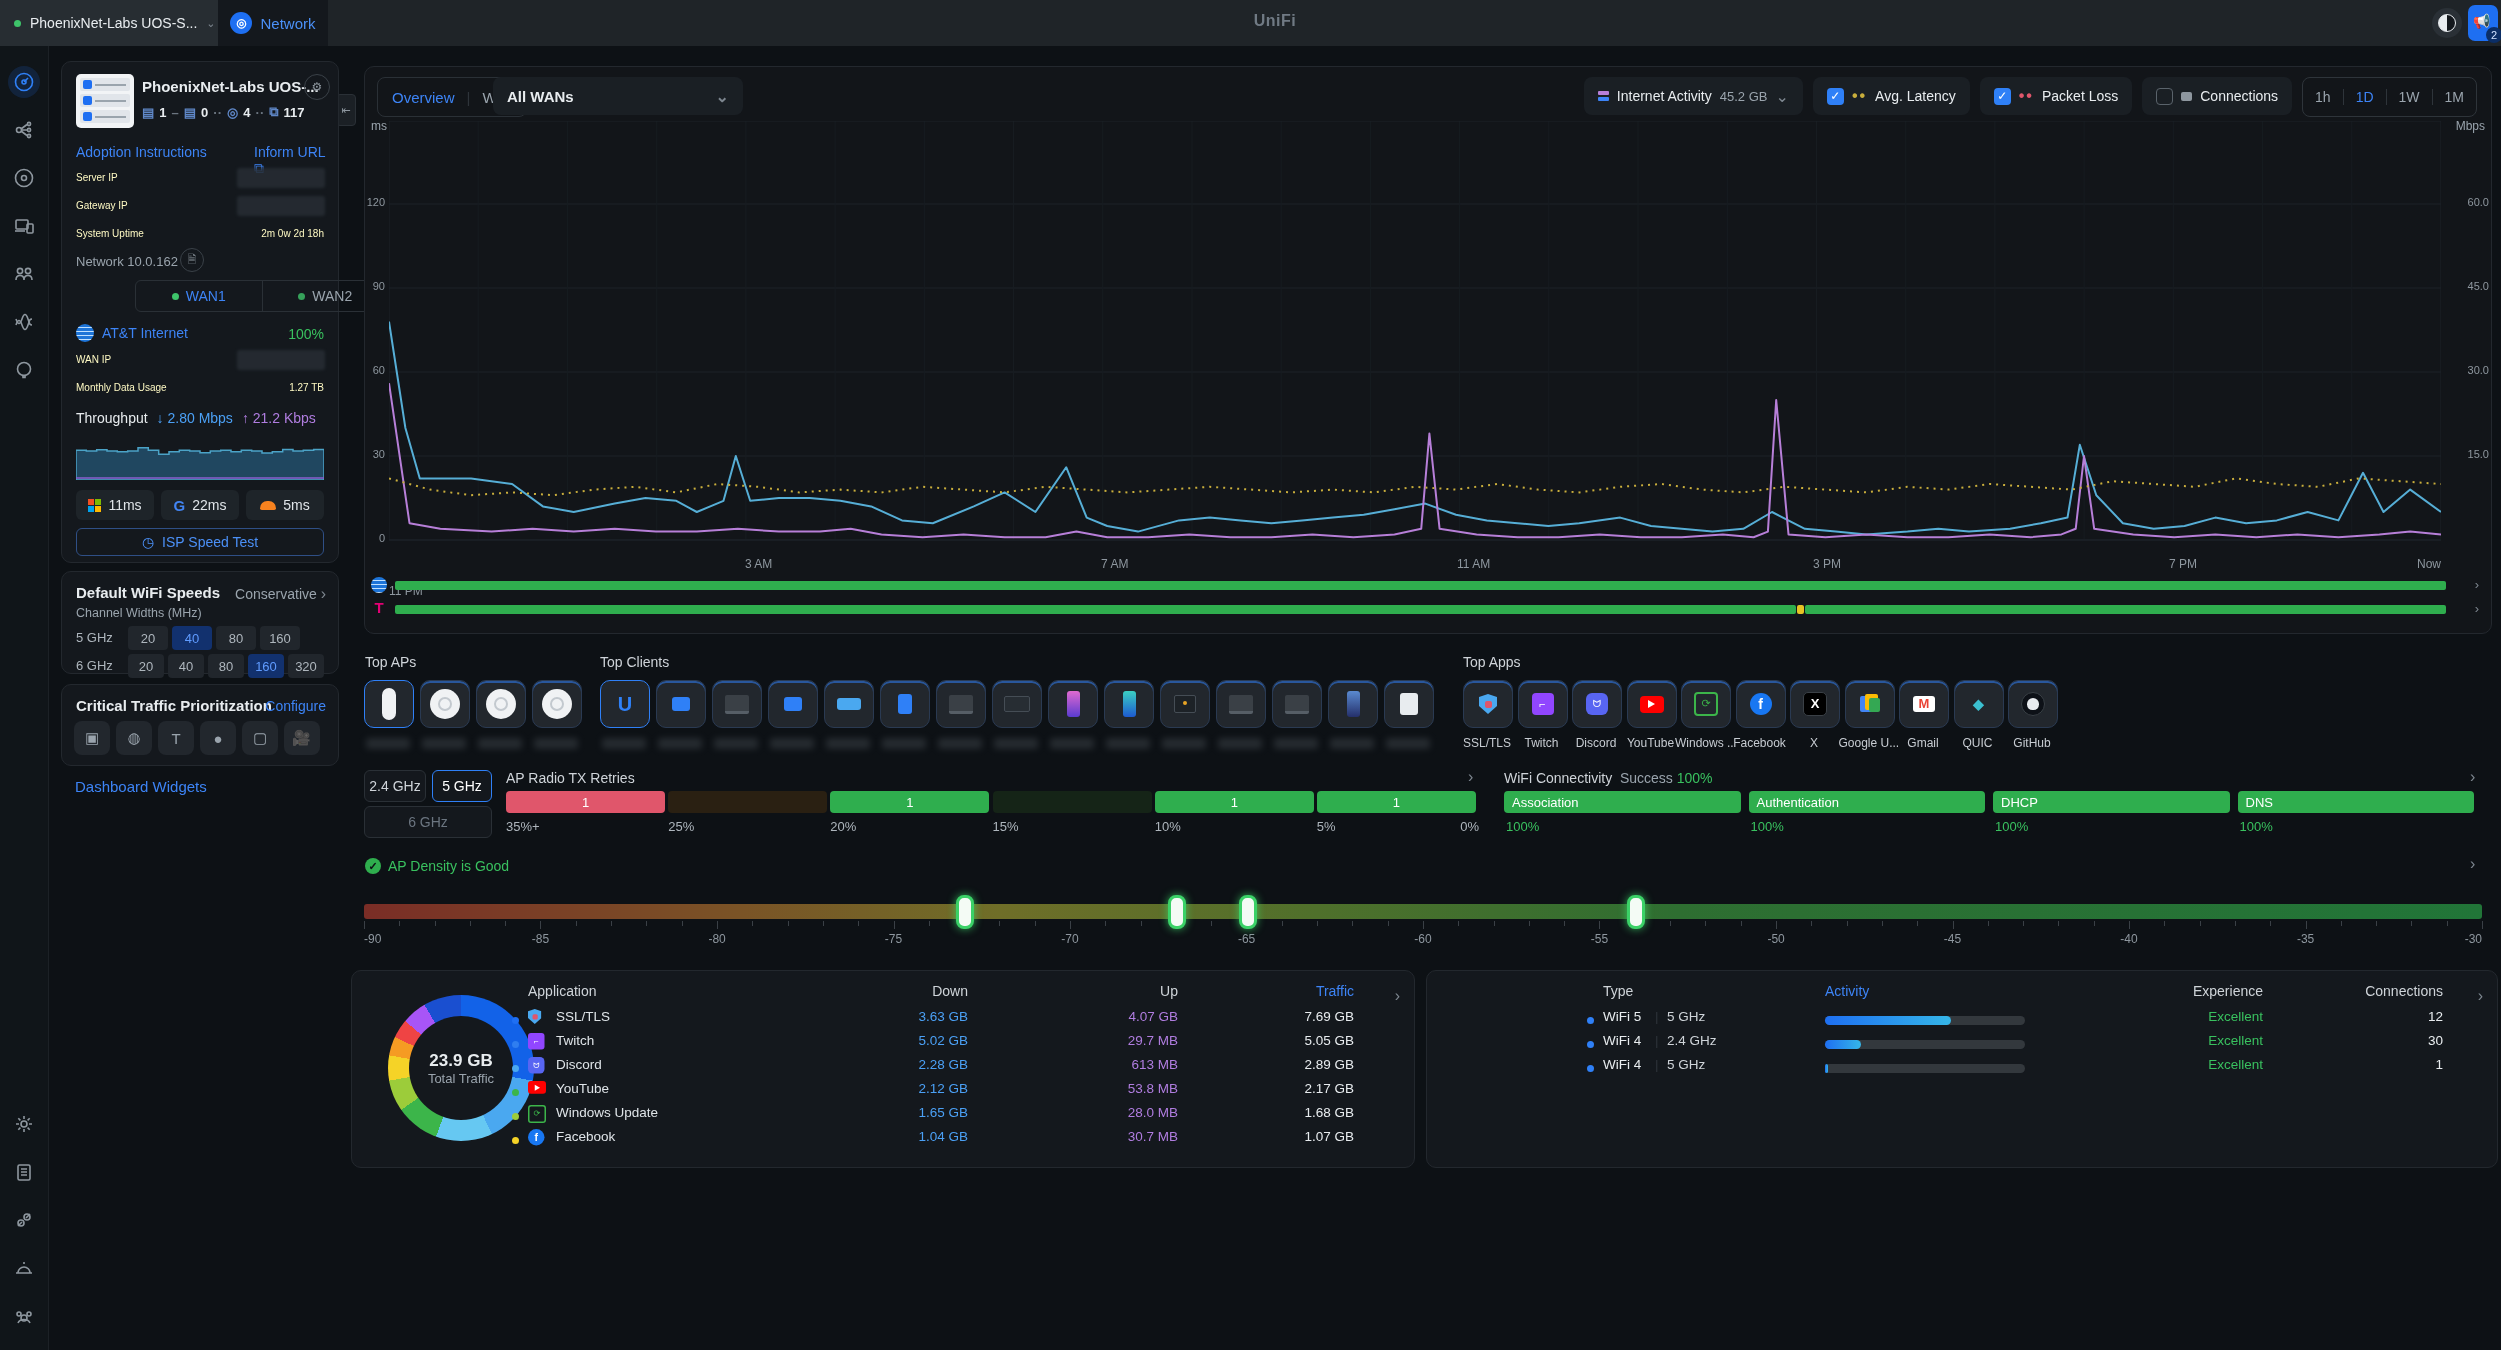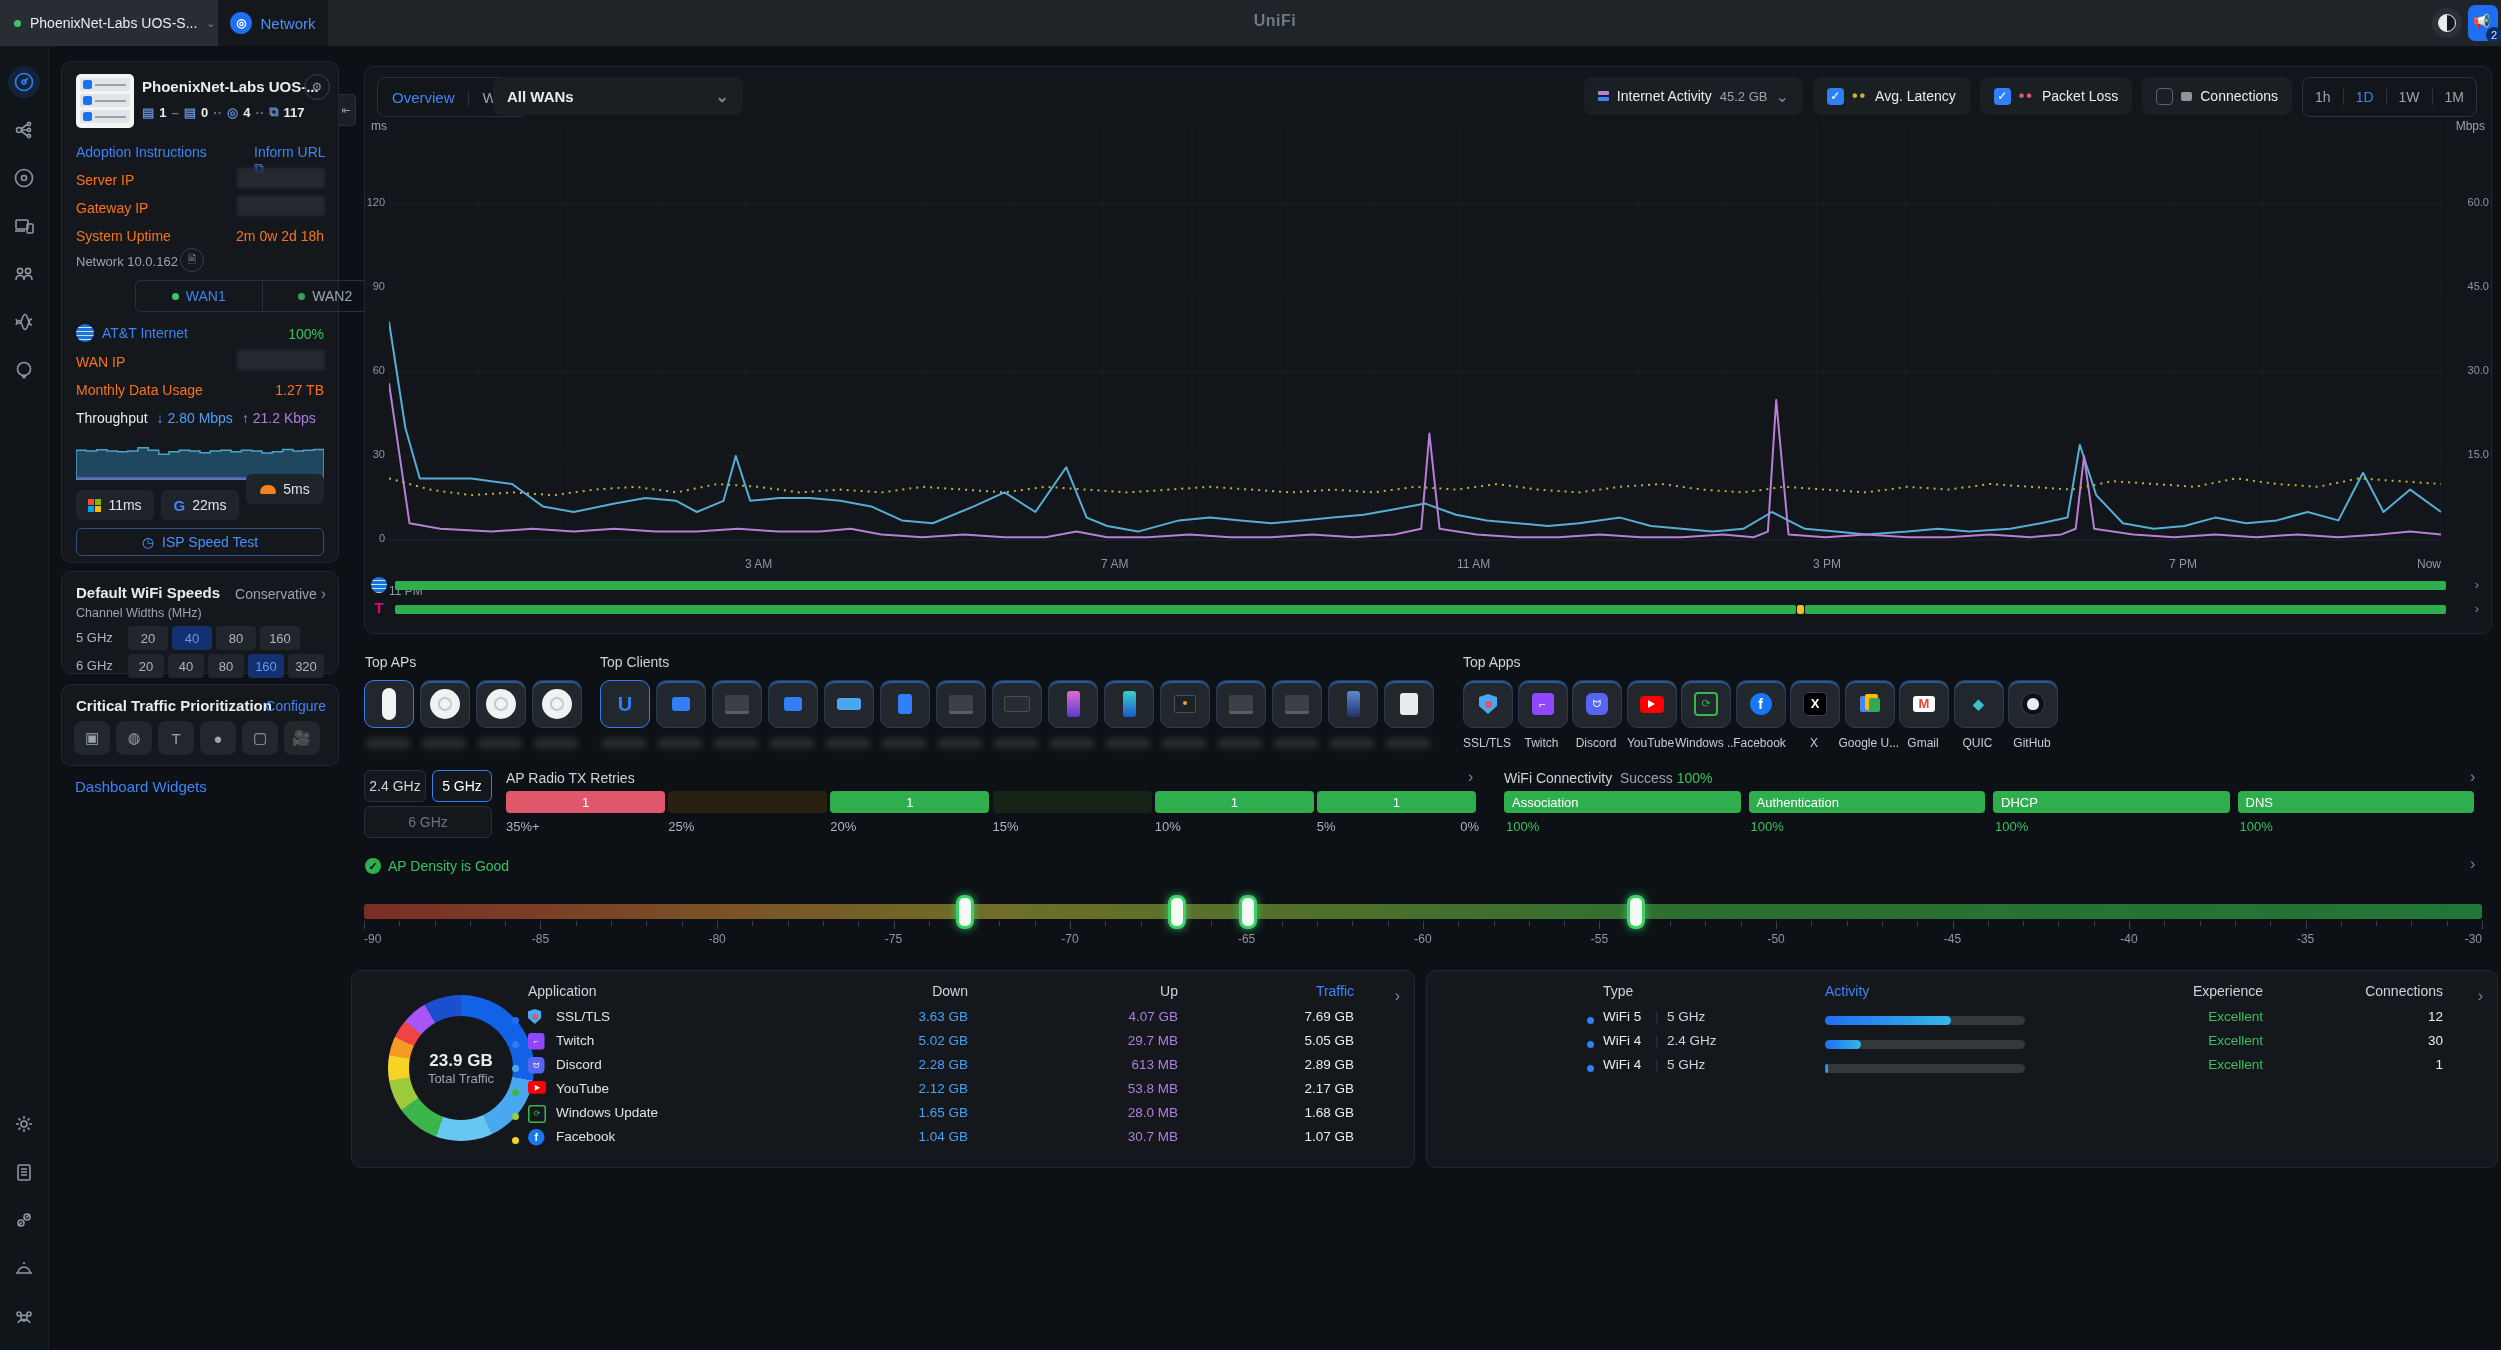--- a/index.html
+++ b/index.html
@@ -20,21 +20,21 @@
   #theme-toggle .half{width:18px;height:18px;border-radius:50%;background:linear-gradient(90deg,#e8ecef 50%,#14181d 50%);border:1.5px solid #e8ecef;box-sizing:border-box;}
   #ea-btn{position:absolute;left:2468px;top:5px;width:30px;height:36px;border-radius:7px;background:#1e6ff2;}
   #ea-badge{position:absolute;right:-4px;bottom:-2px;background:#0b2e66;color:#cfe1ff;font-size:11px;border-radius:50%;width:16px;height:16px;text-align:center;line-height:16px;}
   
   #rail{position:absolute;left:0;top:46px;width:48px;height:1304px;background:#101519;border-right:1px solid #1c2126;}
   .rail-ic{position:absolute;left:8px;width:32px;height:32px;display:flex;align-items:center;justify-content:center;border-radius:50%;}
   .rail-ic svg{stroke:#8e979f;fill:none;stroke-width:1.6;}
   .rail-ic.active{background:rgba(30,111,242,.16);}
   .rail-ic.active svg{stroke:#2f80f7;}
   
-  .row-label{font-size:14px;color:#f97316;}
+  .row-label{font-size:10px;color:#fef9c3;}
   .redacted{background:#272d34;border-radius:3px;filter:blur(1.5px);opacity:.85;}
   .linkish{color:#3d84f6;font-size:14px;}
   .chip{position:absolute;width:40px;height:24px;border-radius:4px;background:#21262c;color:#aeb6bd;font-size:13px;display:flex;align-items:center;justify-content:center;top:0;}
   .chip.sel{background:#12316e;color:#5f9bff;}
   .wanseg{position:absolute;left:73px;top:268px;width:252px;height:30px;border:1px solid #2a3036;border-radius:6px;display:flex;}
   .wanseg div{flex:1;display:flex;align-items:center;justify-content:center;gap:7px;font-size:14px;}
   .lat-tile{position:absolute;top:0;height:30px;background:#1e2429;border-radius:6px;display:flex;align-items:center;justify-content:center;gap:7px;font-size:14px;color:#dfe4e8;}
   
   .tile{position:absolute;width:48px;height:46px;background:#22272d;border-radius:10px;border:1px solid #2a3a52;box-shadow:inset 0 2px 0 rgba(47,128,247,.55);display:flex;align-items:center;justify-content:center;overflow:hidden;}
   .tile.sel{border:1.5px solid #2f80f7;box-shadow:none;}
@@ -245,21 +245,21 @@
           <i style="background:#7fba00;width:6px;height:6px;"></i>
           <i style="background:#00a4ef;width:6px;height:6px;"></i>
           <i style="background:#ffb900;width:6px;height:6px;"></i>
         </span>
       <span>11ms</span>
     </div>
     <div class="lat-tile" style="left:99px;width:78px;top:428px;">
       <span style="color:#4285f4;font-weight:bold;font-size:15px;">G</span>
       <span>22ms</span>
     </div>
-    <div class="lat-tile" style="left:184px;width:78px;top:412px;">
+    <div class="lat-tile" style="left:184px;width:78px;top:428px;">
       <span style="width:16px;height:9px;background:#f6821f;border-radius:8px 8px 2px 2px;display:inline-block;"></span>
       <span>5ms</span>
     </div>
     <div class="abs" style="left:14px;top:466px;width:246px;height:26px;border:1px solid #2f4f86;border-radius:6px;display:flex;align-items:center;justify-content:center;gap:8px;color:#4b90f7;font-size:14px;">
       <span>◷</span>
         <span>ISP Speed Test</span>
     </div>
   </div>
 
   <div class="card" style="left:61px;top:571px;width:276px;height:101px;">

